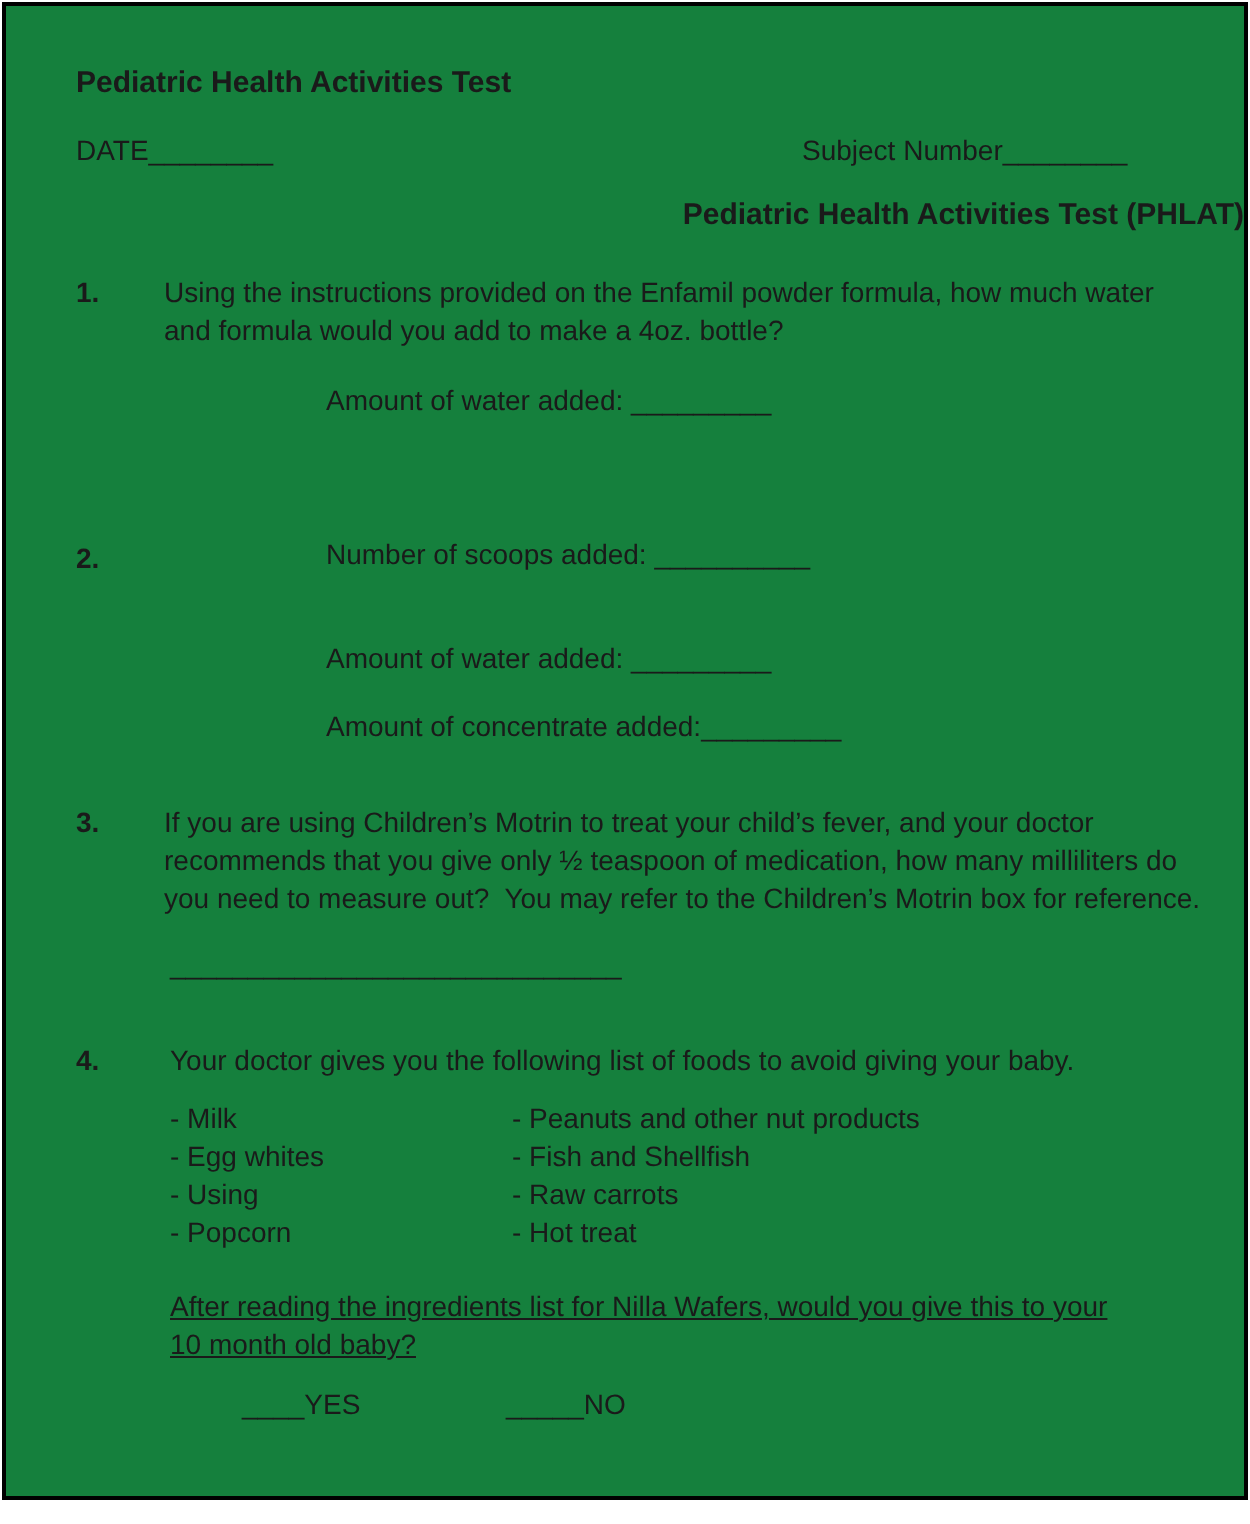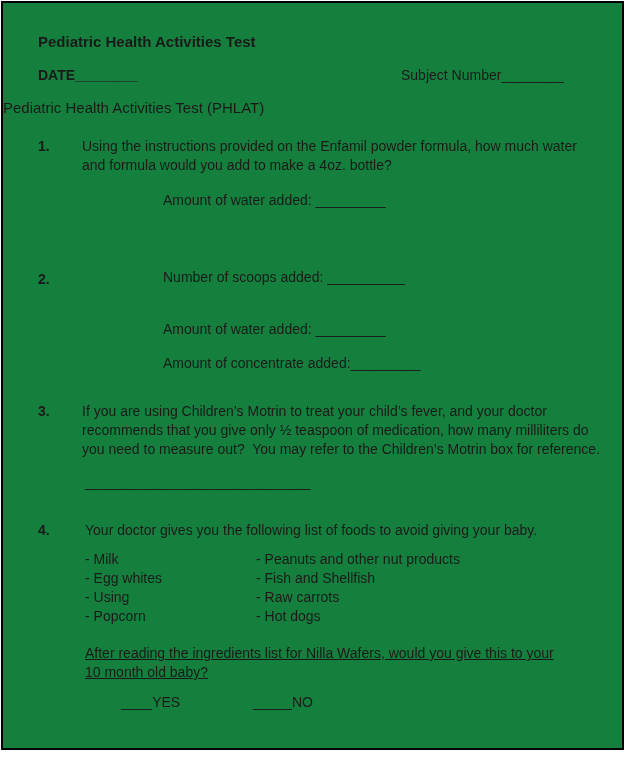--- a/index.html
+++ b/index.html
@@ -13,23 +13,23 @@
     background: #15803d;
     font-family: "Liberation Sans", "DejaVu Sans", sans-serif;
     font-size: 14px;
     line-height: 19px;
     color: #1a1a1a;
     overflow: hidden;
   }
   .abs { position: absolute; }
   .pre { white-space: pre-wrap; }
   .doc-title { left: 35px; top: 29px; font-size: 15px; font-weight: bold; }
-  .date-label { left: 35px; top: 63px; font-weight: bold; }
+  .date-label { left: 35px; top: 63px; }
   .subject-label { left: 398px; top: 63px; }
-  .form-title { left: 0; right: 0; top: 95px; text-align: left; font-size: 15px; font-weight: normal; }
+  .form-title { left: 0; right: 0; top: 95px; text-align: right; font-size: 15px; font-weight: bold; }
 
   .qnum { width: 20px; font-weight: bold; }
   .q1-num, .q1-text { top: 134px; }
   .q2-num, .q2-text { top: 267px; }
   .q3-num, .q3-text { top: 399px; }
   .q4-num, .q4-text { top: 518px; }
   .qnum { left: 35px; }
   .qtext { left: 57px; max-width: 540px; margin-left: 22px; }
   .q4-text { left: 60px; }
 
@@ -82,21 +82,21 @@
     <span class="food-item">- Milk</span>
     <span class="food-item">- Egg whites</span>
     <span class="food-item">- Using</span>
     <span class="food-item">- Popcorn</span>
   </div>
 
   <div class="abs foods-right">
     <span class="food-item">- Peanuts and other nut products</span>
     <span class="food-item">- Fish and Shellfish</span>
     <span class="food-item">- Raw carrots</span>
-    <span class="food-item">- Hot dogs</span>
+    <span class="food-item">- Hot treat</span>
   </div>
 
   <div class="abs pre q4-followup">After reading the ingredients list for Nilla Wafers, would you give this to your
 10 month old baby?</div>
 
   <div class="abs yes-option">____YES</div>
   <div class="abs no-option">_____NO</div>
 
 </div>
 

